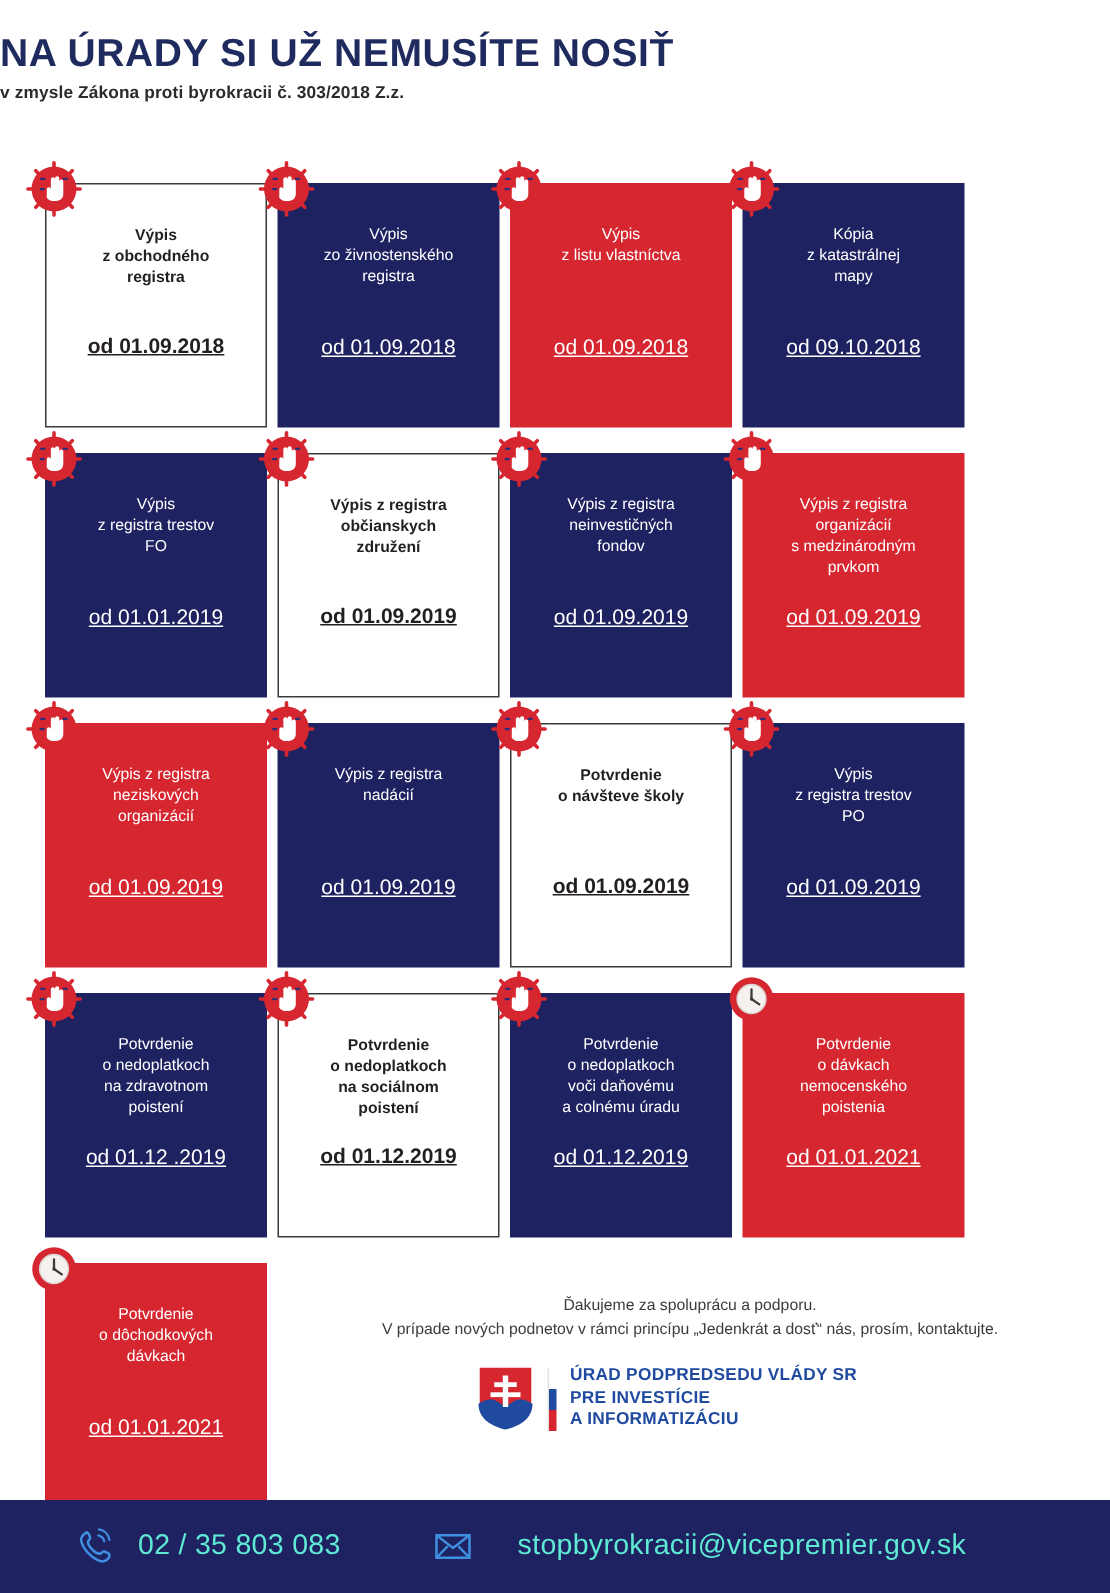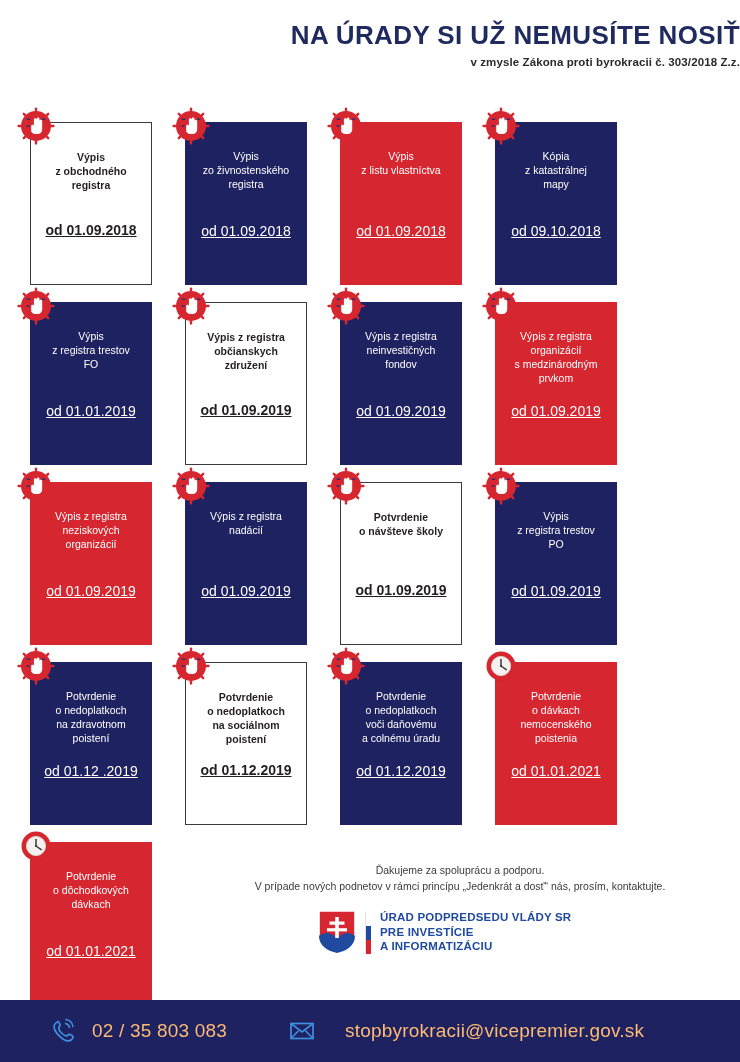--- a/index.html
+++ b/index.html
@@ -8,21 +8,21 @@
     width:740px;height:1062px;
     background:#ffffff;
     font-family:"Liberation Sans","DejaVu Sans",sans-serif;
     color:#1e2260;
     overflow:hidden;
     position:relative;
   }
   .page{position:relative;width:740px;height:1062px;}
 
   
-  .header{padding-top:22px;text-align:right;padding-left:40px;}
+  .header{padding-top:22px;text-align:left;}
   .title{
     font-size:26px;font-weight:bold;letter-spacing:.4px;
     color:#1f2a5e;margin:0 0 7px 0;line-height:1.05;
   }
   .subtitle{
     font-size:11.5px;font-weight:bold;color:#2b2b2b;margin:0;
     letter-spacing:.1px;
   }
 
   
@@ -30,21 +30,21 @@
     position:absolute;top:112px;left:30px;
     width:680px;
     display:grid;
     grid-template-columns:repeat(4,155px);
     column-gap:0px;
     grid-auto-rows:180px;
   }
   .cell{position:relative;width:155px;height:180px;}
   .card{
     position:absolute;left:0;top:10px;
-    width:122px;height:163px;
+    width:148px;height:163px;
     box-sizing:border-box;
     display:flex;flex-direction:column;
     align-items:center;
     padding:28px 8px 0 8px;
     text-align:center;
   }
   .card.navy{background:#1e2260;color:#ffffff;}
   .card.red{background:#d62630;color:#ffffff;}
   .card.white{background:#ffffff;color:#231f20;border:1.5px solid #3a3a3a;}
 
@@ -93,21 +93,21 @@
   .footer{
     position:absolute;left:0;bottom:0;width:740px;height:62px;
     background:#1e2260;
     display:flex;align-items:center;
   }
   .contact{display:flex;align-items:center;gap:14px;}
   .contact.phone{margin-left:48px;}
   .contact.mail{margin-left:60px;gap:28px;}
   .contact-icon{width:30px;height:30px;flex:none;}
   .contact-text{
-    color:#fdba74;font-size:19px;letter-spacing:.2px;white-space:nowrap;
+    color:#5eead4;font-size:19px;letter-spacing:.2px;white-space:nowrap;
   }
 </style>
 </head>
 <body>
 
 <div class="page">
 
   <div class="header">
     <h1 class="title">NA ÚRADY SI UŽ NEMUSÍTE NOSIŤ</h1>
     <p class="subtitle">v zmysle Zákona proti byrokracii č. 303/2018 Z.z.</p>

